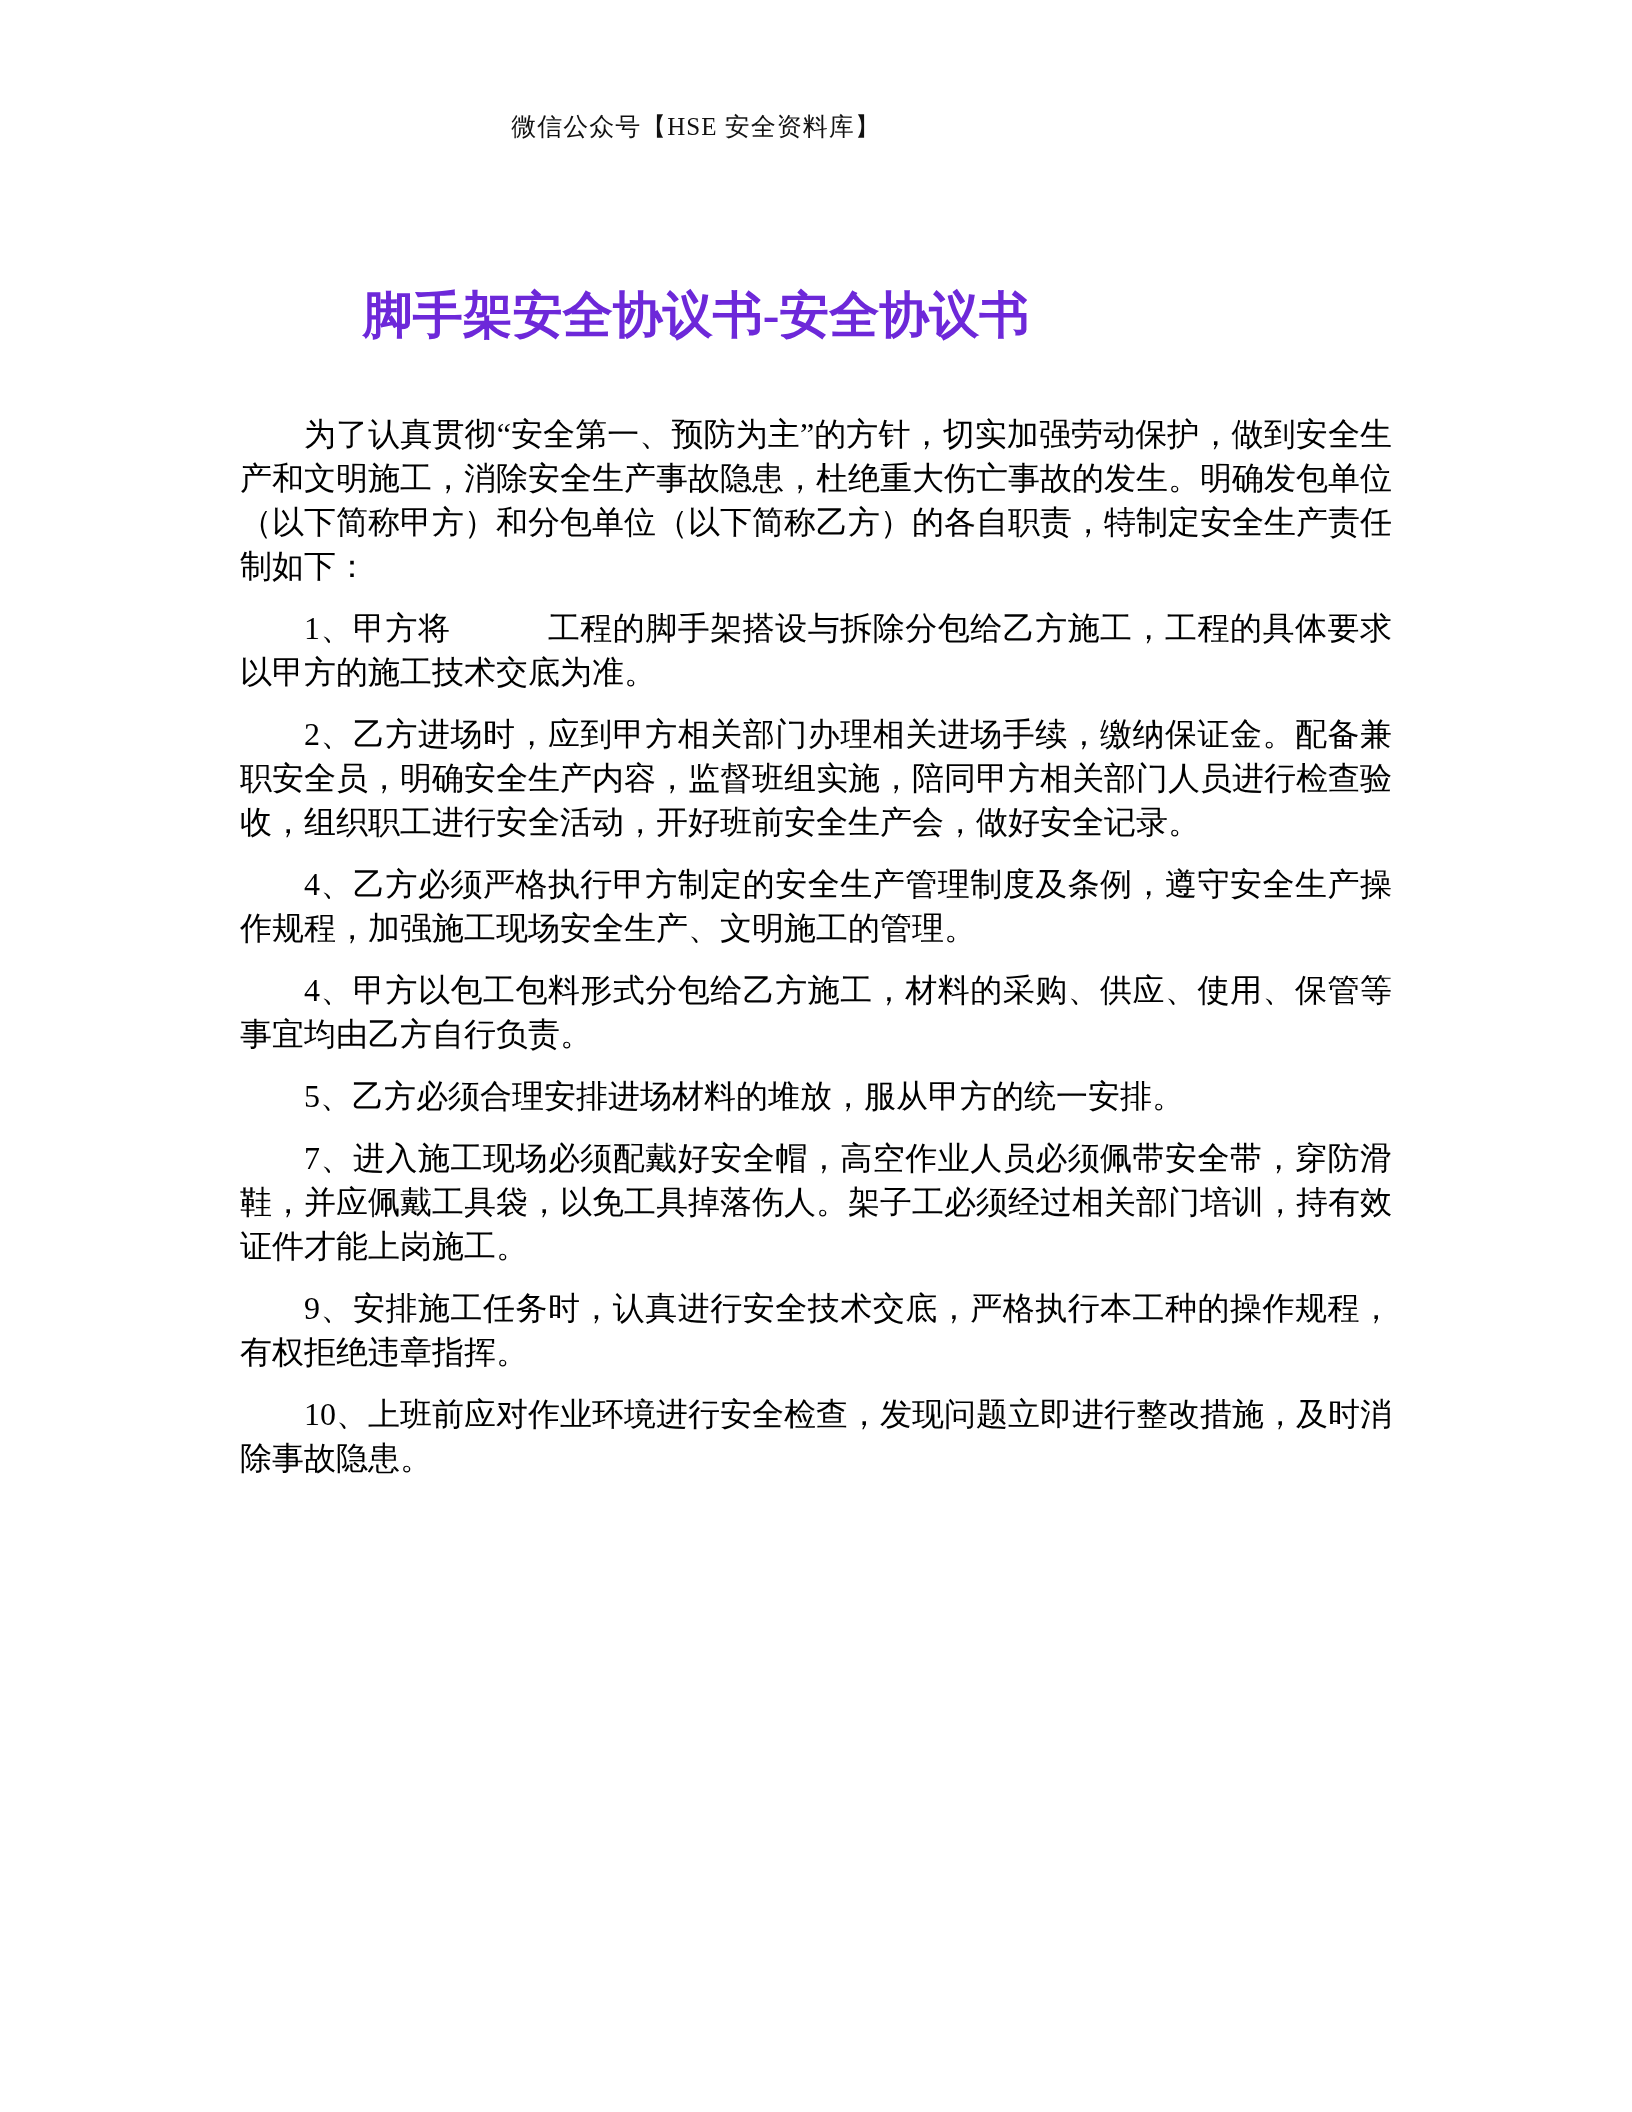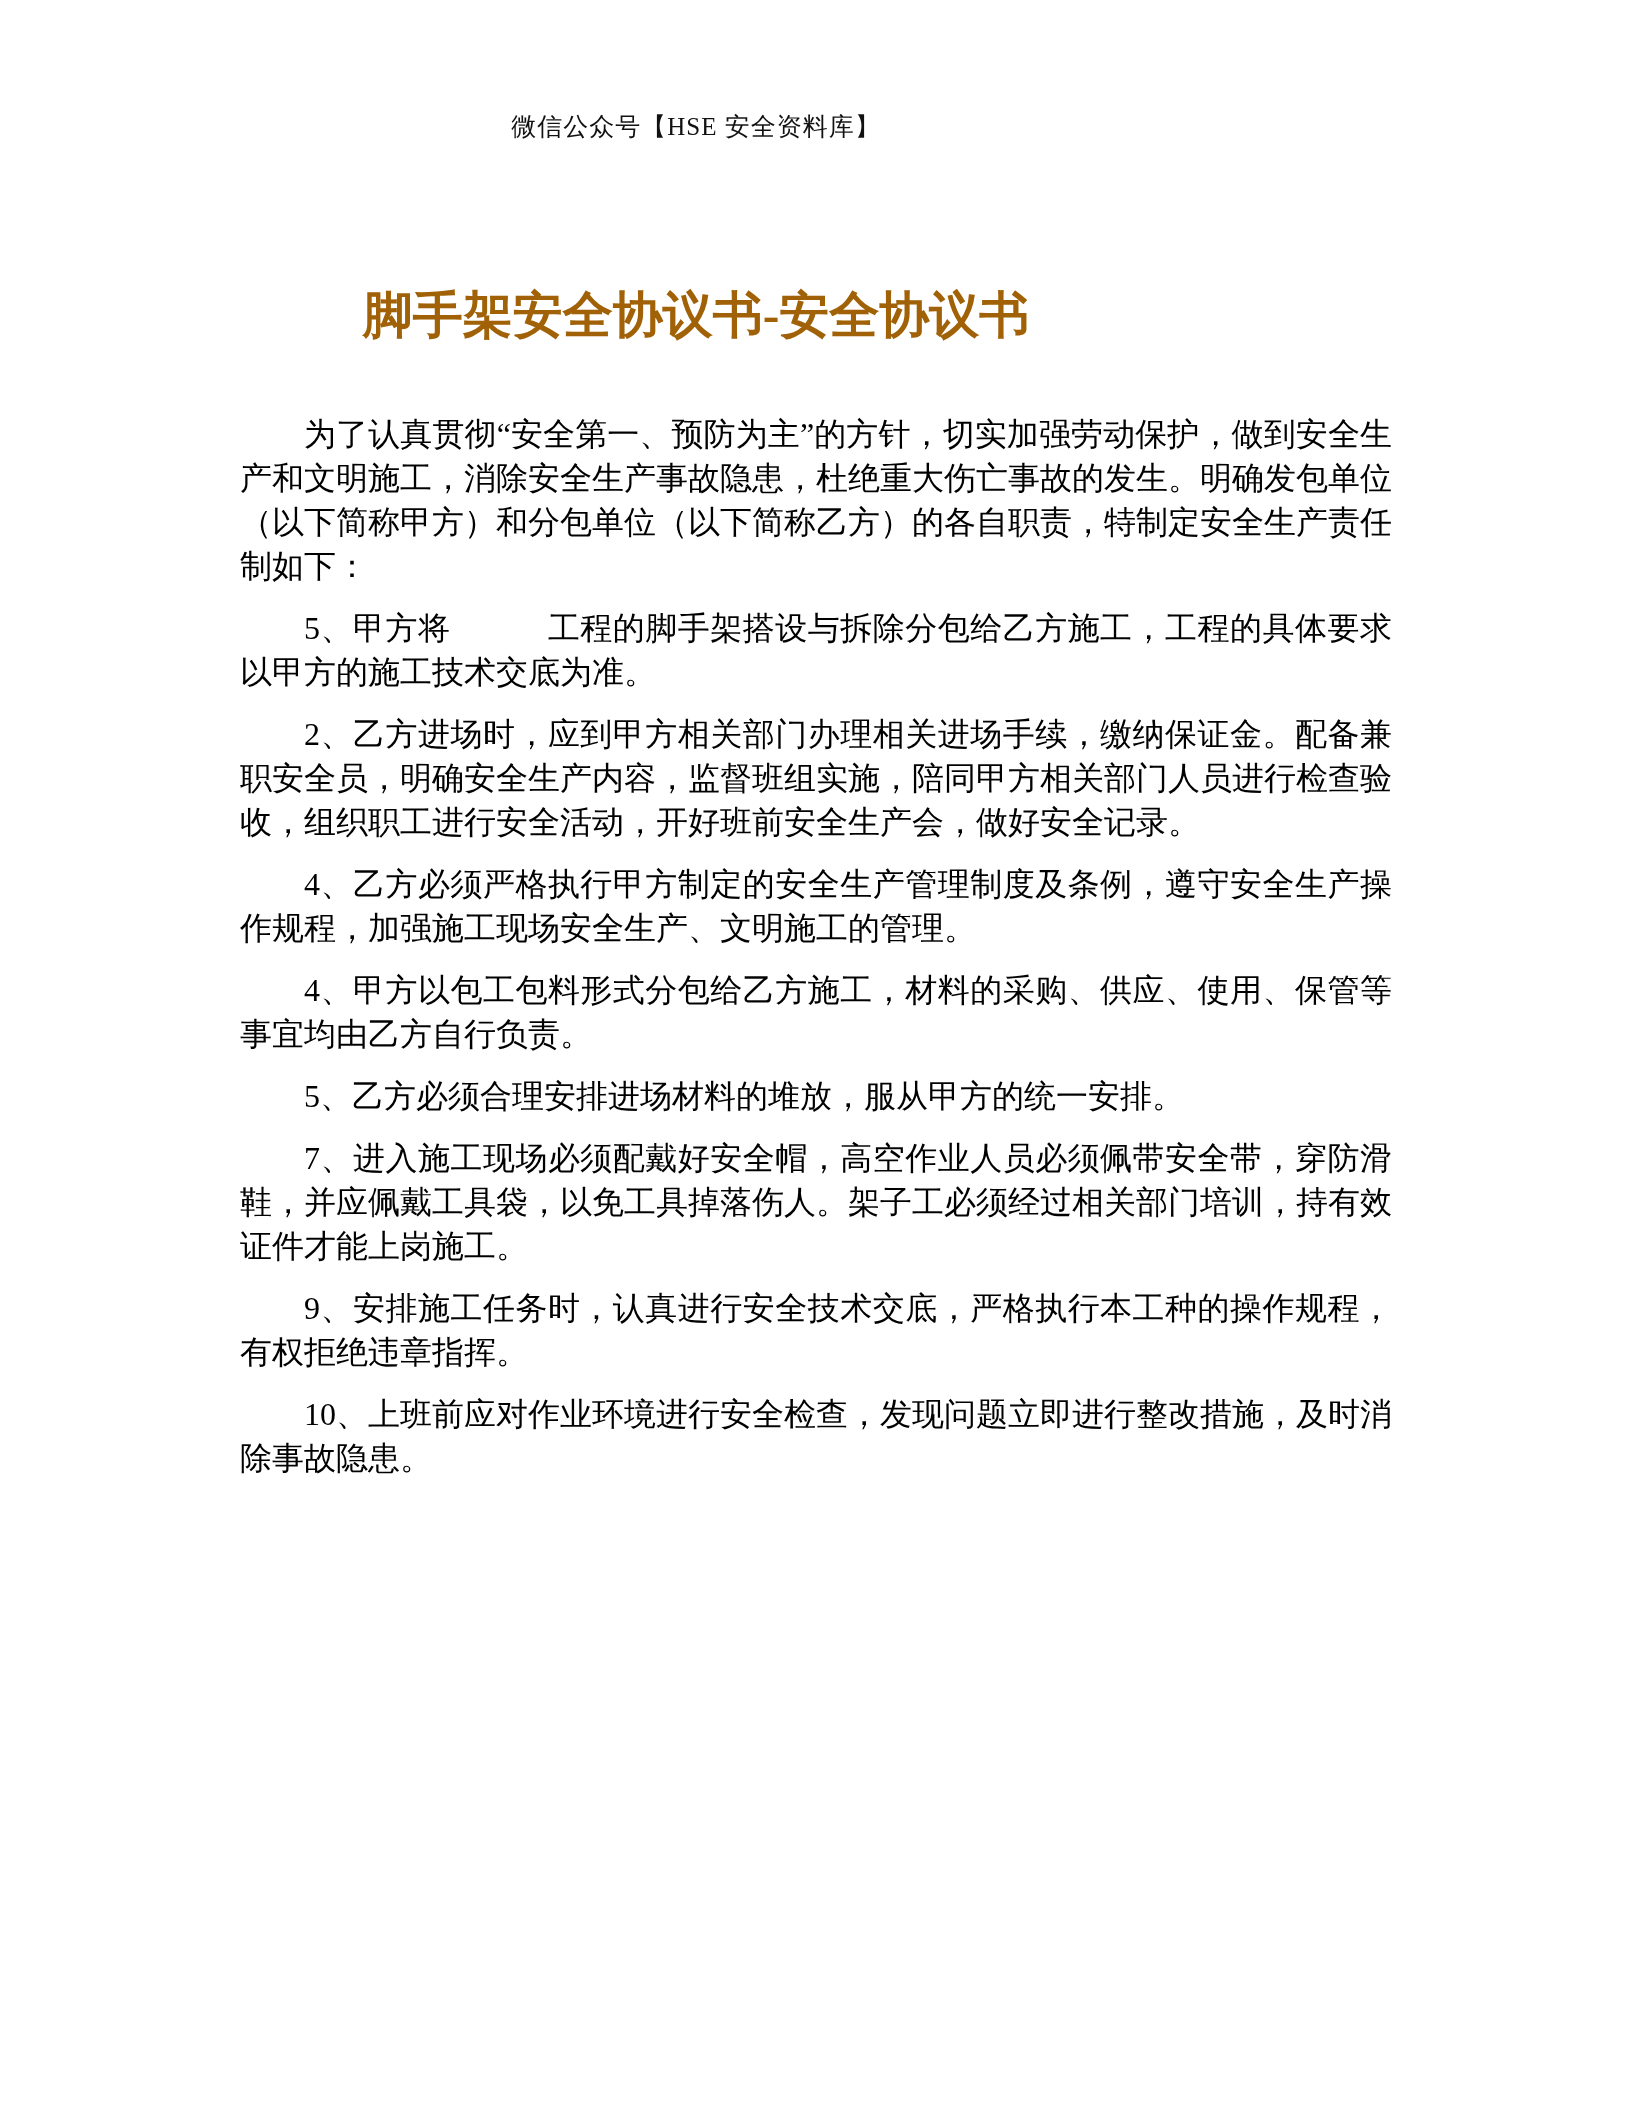--- a/index.html
+++ b/index.html
@@ -54,25 +54,25 @@
     text-justify: inter-ideograph;
     word-break: normal;
   }
 </style>
 </head>
 <body>
 
 <div class="page">
   <div class="doc-header">微信公众号【HSE 安全资料库】</div>
 
-  <h1 class="doc-title" style="color: #a16207;">脚手架安全协议书-安全协议书</h1>
+  <h1 class="doc-title" style="color: #6d28d9;">脚手架安全协议书-安全协议书</h1>
 
   <div class="doc-body" id="doc-body">
       <p class="para">为了认真贯彻“安全第一、预防为主”的方针，切实加强劳动保护，做到安全生产和文明施工，消除安全生产事故隐患，杜绝重大伤亡事故的发生。明确发包单位（以下简称甲方）和分包单位（以下简称乙方）的各自职责，特制定安全生产责任制如下：</p>
-      <p class="para">5、甲方将　　　工程的脚手架搭设与拆除分包给乙方施工，工程的具体要求以甲方的施工技术交底为准。</p>
+      <p class="para">1、甲方将　　　工程的脚手架搭设与拆除分包给乙方施工，工程的具体要求以甲方的施工技术交底为准。</p>
       <p class="para">2、乙方进场时，应到甲方相关部门办理相关进场手续，缴纳保证金。配备兼职安全员，明确安全生产内容，监督班组实施，陪同甲方相关部门人员进行检查验收，组织职工进行安全活动，开好班前安全生产会，做好安全记录。</p>
       <p class="para">4、乙方必须严格执行甲方制定的安全生产管理制度及条例，遵守安全生产操作规程，加强施工现场安全生产、文明施工的管理。</p>
       <p class="para">4、甲方以包工包料形式分包给乙方施工，材料的采购、供应、使用、保管等事宜均由乙方自行负责。</p>
       <p class="para">5、乙方必须合理安排进场材料的堆放，服从甲方的统一安排。</p>
       <p class="para">7、进入施工现场必须配戴好安全帽，高空作业人员必须佩带安全带，穿防滑鞋，并应佩戴工具袋，以免工具掉落伤人。架子工必须经过相关部门培训，持有效证件才能上岗施工。</p>
       <p class="para">9、安排施工任务时，认真进行安全技术交底，严格执行本工种的操作规程，有权拒绝违章指挥。</p>
       <p class="para">10、上班前应对作业环境进行安全检查，发现问题立即进行整改措施，及时消除事故隐患。</p>
     </div>
 </div>
 

